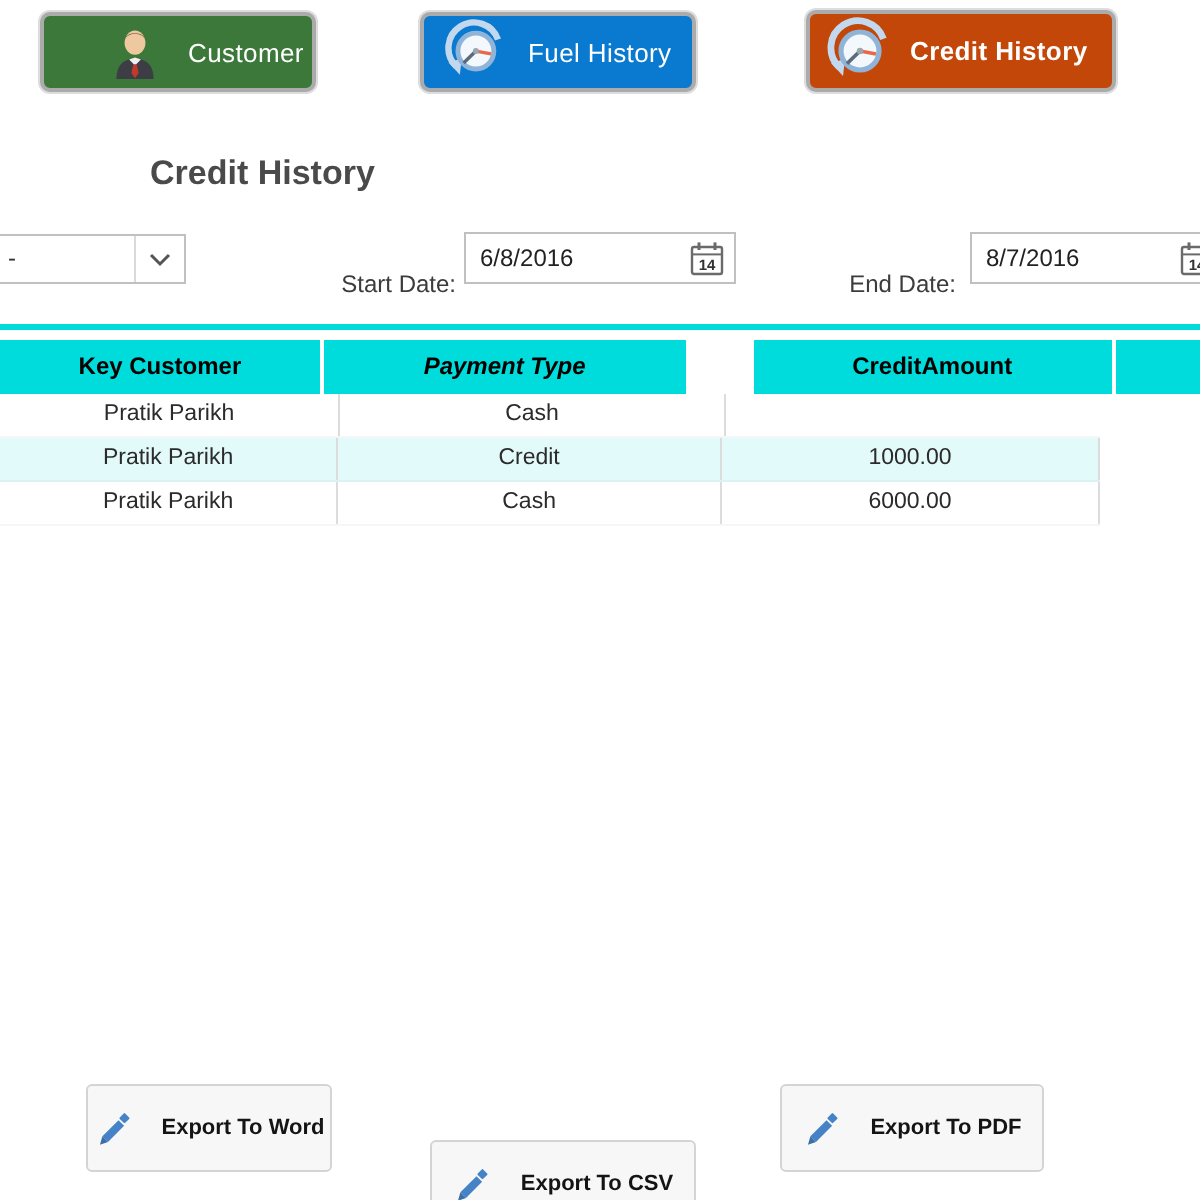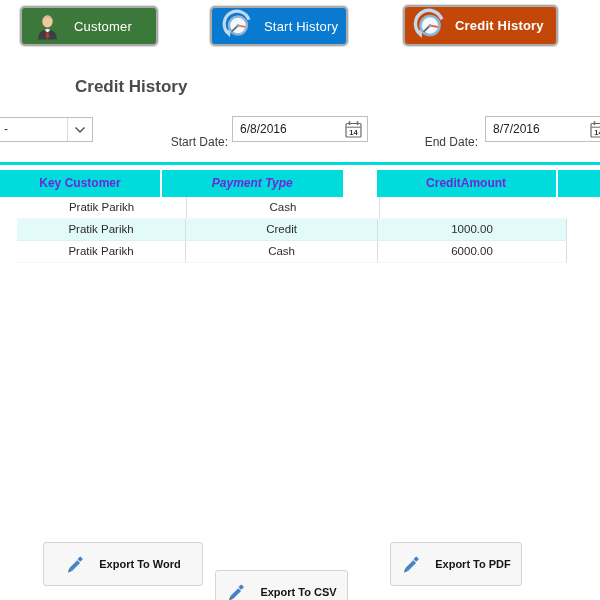--- a/index.html
+++ b/index.html
@@ -8,21 +8,21 @@
   .screen { position:relative; width:600px; height:600px; background:#ffffff; overflow:hidden; }
 
   
   .nav-btn {
     position:absolute; top:6px; height:40px;
     display:flex; align-items:center;
     border:2px solid #ABABAB; border-radius:5px;
     box-shadow:0 0 0 1px #DDDDDD; cursor:pointer;
   }
   .nav-btn .nav-label { color:#ffffff; font-size:13px; letter-spacing:.2px; }
-  .btn-customer { left:20px; width:138px; background:#3B7839; padding-left:12px; gap:13px; }
+  .btn-customer { left:20px; width:138px; background:#3B7839; padding-left:32px; gap:13px; }
   .btn-fuel     { left:210px; width:138px; background:#0A79D0; padding-left:8px; gap:10px; }
   .btn-credit   { left:403px; top:5px; width:155px; height:41px; background:#C24708; padding-left:6px; gap:8px; }
   .btn-credit .nav-label { font-weight:bold; }
 
   
   .page-title { position:absolute; left:75px; top:77px; font-size:17px; font-weight:bold; color:#4A4A4A; }
 
   
   .combobox {
     position:absolute; left:0; top:117px; width:93px; height:25px;
@@ -46,39 +46,39 @@
     border:none; outline:none; background:transparent;
     font-family:"Liberation Sans", sans-serif; font-size:12px; color:#222; padding-left:7px;
   }
   .cal-btn { position:absolute; right:4px; top:3px; width:19px; height:19px; cursor:pointer; }
 
   
   .grid-top-line { position:absolute; left:0; top:162px; width:600px; height:3px; background:#00DCDC; }
   .grid-header { position:absolute; left:0; top:170px; width:604px; height:27px; display:flex; }
   .grid-header .hcell {
     background:#00DCDC; height:27px; line-height:27px; text-align:center;
-    font-size:12px; font-weight:bold; color:#6d28d9; margin-right:2px; cursor:pointer;
+    font-size:12px; font-weight:bold; color:#000000; margin-right:2px; cursor:pointer;
   }
   .hc0 { width:169px; } .hc1 { width:191px;font-style:italic; } .hc2 { width:189px;margin-left:32px; } .hc3 { width:47px; }
-  .grid-body { position:absolute; left:17px; top:197px; width:550px; }
+  .grid-body { position:absolute; left:0; top:197px; width:550px; }
   .grid-row { display:flex; height:22px; border-bottom:1px solid rgba(0,0,0,0.035); cursor:pointer; }
   .grid-row.alt { background:#E3FAFB; }
   .grid-row .cell {
     height:100%; line-height:21px; text-align:center; font-size:11.5px; color:#2B2B2B;
     border-right:1px solid #DCDCDC;
   }
   .c0 { width:170px; } .c1 { width:193px; } .c2 { width:190px; } .c3 { flex:1; border-right:none !important; }
 
   
   .export-btn {
     position:absolute; top:542px; height:44px;
     background:#F7F7F7; border:1px solid #D4D4D4; border-radius:3px;
     display:flex; align-items:center; justify-content:center; gap:13px; cursor:pointer;
   }
-  .export-word { left:43px;  width:160px; }
+  .export-word { left:43px;  width:123px; }
   .export-csv  { left:215px; width:133px;margin-top:28px; }
   .export-pdf  { left:390px; width:132px;text-align:center; }
   .export-btn .export-label { font-size:11px; font-weight:bold; color:#141414; }
 
   .icon { display:block; }
 </style>
 </head>
 <body>
 
 <div class="screen">
@@ -96,21 +96,21 @@
 
   <div class="nav-btn btn-fuel">
     <svg class="icon" width="34" height="34" viewBox="0 0 36 36">
       <path d="M30.7 11.4 A13.5 13.5 0 1 0 8.5 25.5" fill="none" stroke="#C2D8EE" stroke-width="3.4"></path>
       <path d="M4.5 23.5 L10.5 30 L11.5 21.5 Z" fill="#C2D8EE"></path>
       <circle cx="19" cy="17.5" r="9.5" fill="#F3F8FD" stroke="#8FB4D8" stroke-width="2.6"></circle>
       <line x1="19" y1="17.5" x2="27" y2="19" stroke="#E8694A" stroke-width="1.8"></line>
       <line x1="19" y1="17.5" x2="12.5" y2="23.8" stroke="#5A6B7C" stroke-width="1.8"></line>
       <circle cx="19" cy="17.5" r="1.6" fill="#9AA6B2"></circle>
     </svg>
-    <span class="nav-label">Start History</span>
+    <span class="nav-label">Fuel History</span>
   </div>
 
   <div class="nav-btn btn-credit">
     <svg class="icon" width="36" height="36" viewBox="0 0 36 36">
       <path d="M30.7 11.4 A13.5 13.5 0 1 0 8.5 25.5" fill="none" stroke="#C2D8EE" stroke-width="3.4"></path>
       <path d="M4.5 23.5 L10.5 30 L11.5 21.5 Z" fill="#C2D8EE"></path>
       <circle cx="19" cy="17.5" r="9.5" fill="#F3F8FD" stroke="#8FB4D8" stroke-width="2.6"></circle>
       <line x1="19" y1="17.5" x2="27" y2="19" stroke="#E8694A" stroke-width="1.8"></line>
       <line x1="19" y1="17.5" x2="12.5" y2="23.8" stroke="#5A6B7C" stroke-width="1.8"></line>
       <circle cx="19" cy="17.5" r="1.6" fill="#9AA6B2"></circle>

